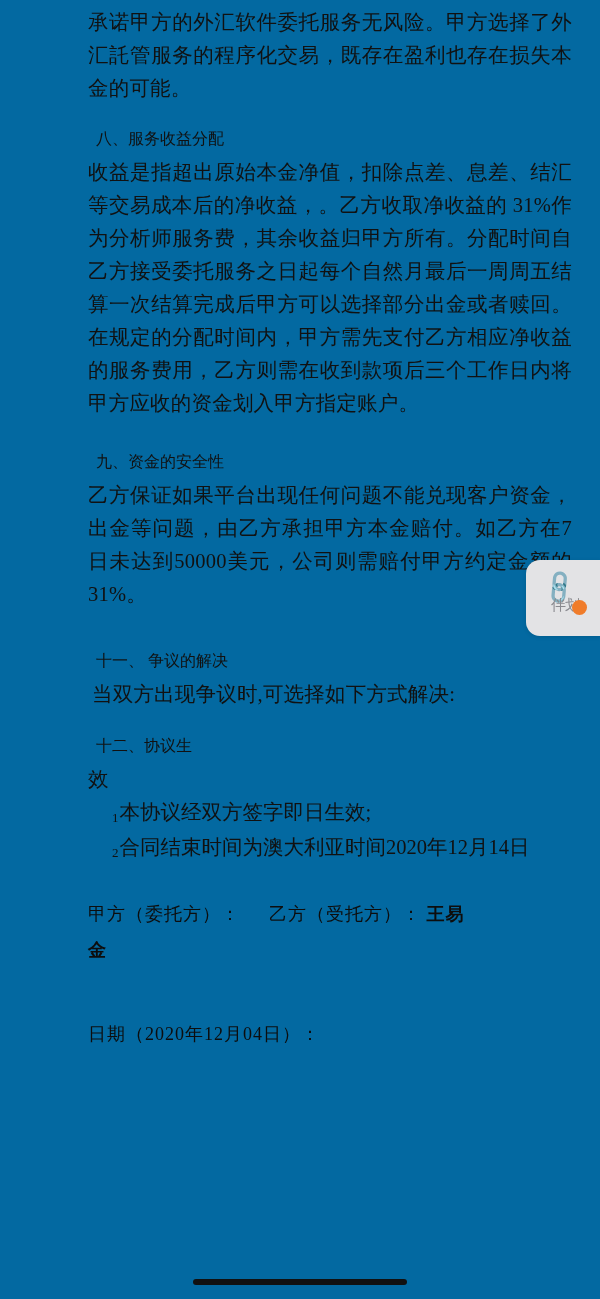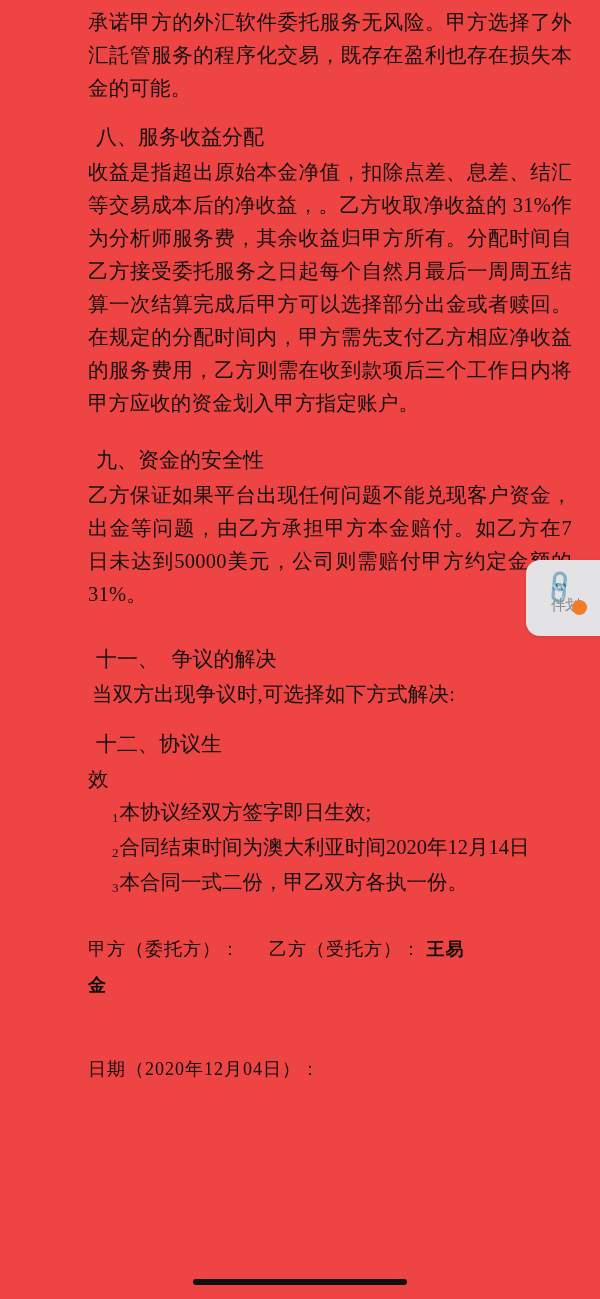--- a/index.html
+++ b/index.html
@@ -11,21 +11,21 @@
     width: 600px;
     height: 1299px;
     position: relative;
     overflow: hidden;
     font-family: "Liberation Sans", sans-serif;
     color: #0d0d0d;
   }
   .page {
     position: absolute;
     inset: 0;
-    background: #ef4444;
+    background: #0369a1;
     padding: 0;
   }
   .doc {
     position: absolute;
     left: 0;
     top: 0;
     right: 0;
     bottom: 0;
     padding: 6px 28px 0 88px;
     box-sizing: border-box;
@@ -36,24 +36,24 @@
     letter-spacing: 0.2px;
     text-align: justify;
     margin: 0;
     color: #111111;
     font-family: "Liberation Serif", serif;
   }
   .block {
     margin-bottom: 17px;
   }
   .heading {
-    font-size: 21px;
+    font-size: 16px;
     line-height: 33px;
     margin: 0 0 1px 8px;
-    font-family: Liberation Mono, monospace;
+    font-family: Liberation Serif, serif;
     color: #111111;
   }
   .indent-1 {
     margin-left: 4px;
   }
   .list {
     margin: 0 0 0 30px;
     padding: 0;
     list-style: none;
   }
@@ -185,21 +185,20 @@
     </div>
 
     <div class="spacer-md"></div>
 
     <div>
       <div class="heading">十二、协议生</div>
       <div class="para">效</div>
       <ul class="numlist">
         <li><span class="num">1</span><span>本协议经双方签字即日生效;</span></li>
         <li><span class="num">2</span><span>合同结束时间为澳大利亚时间2020年12月14日</span></li>
-        <li><span class="num">3</span><span>本合同一式二份，甲乙双方各执一份。</span></li>
       </ul>
     </div>
 
     <div class="spacer-lg"></div>
 
     <div class="sig">
       <span>甲方（委托方）：</span>
       <span style="display:inline-block;width:18px"></span>
       <span>乙方（受托方）：</span>
       <span class="bold">王易</span>

